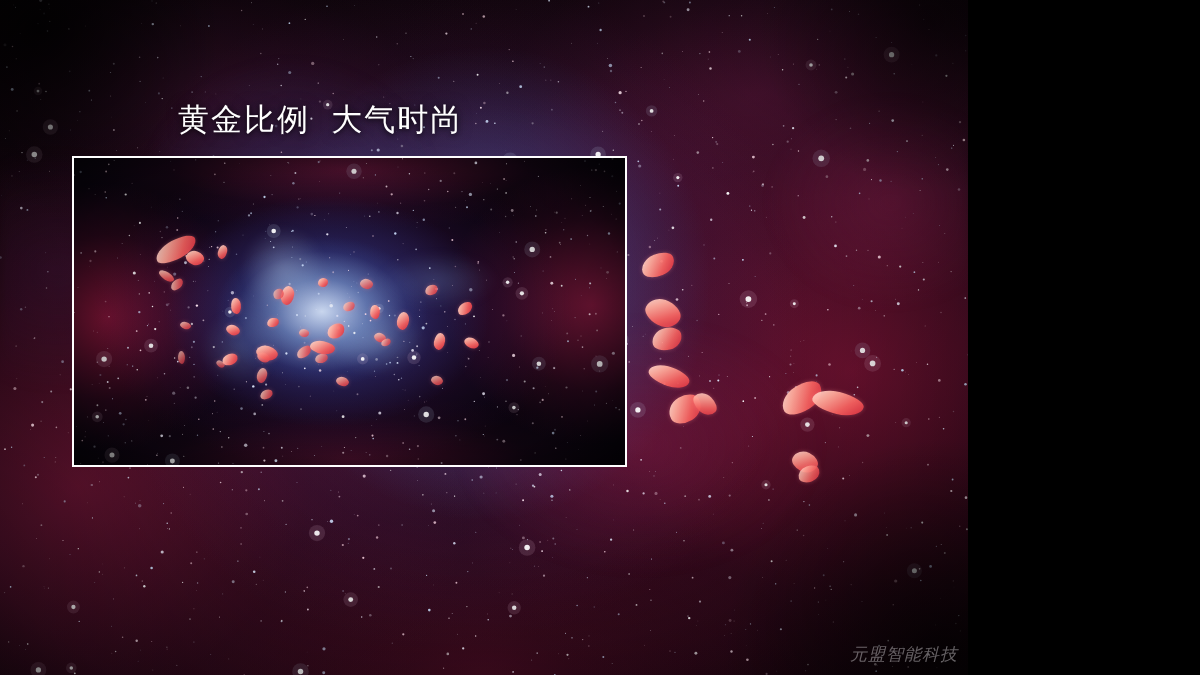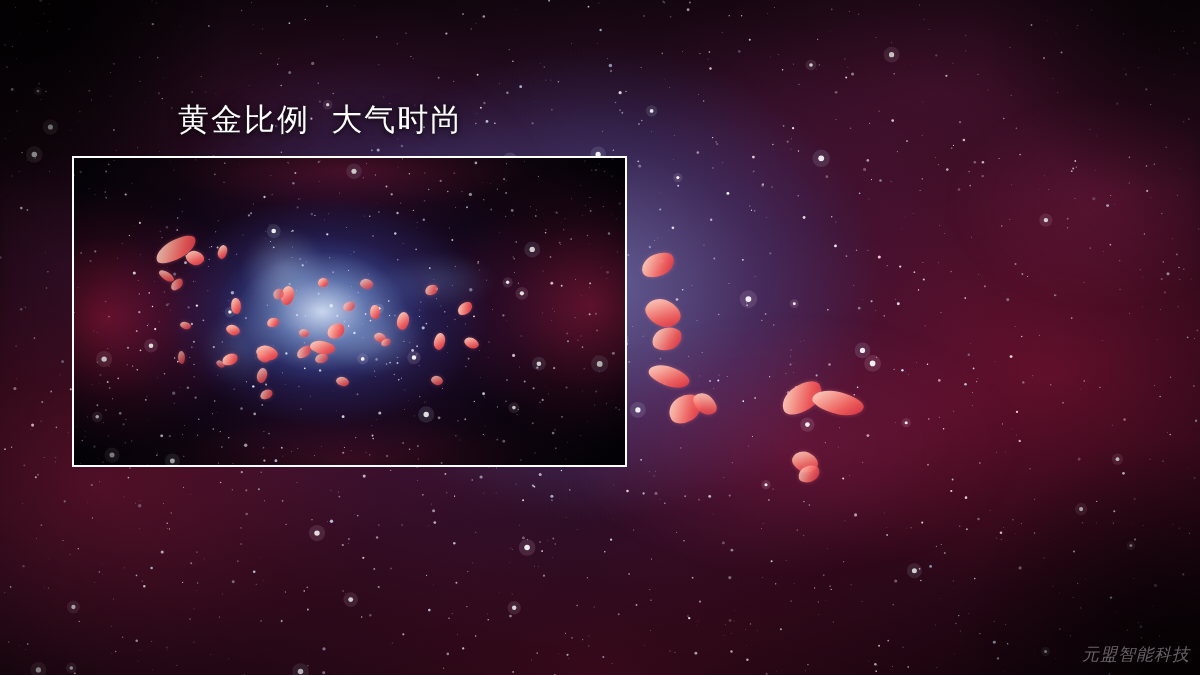--- a/index.html
+++ b/index.html
@@ -3,21 +3,21 @@
 <meta charset="utf-8">
 <title>黄金比例 大气时尚</title>
 <style>
   html, body {
     margin: 0;
     padding: 0;
     background: #000;
   }
   #slide {
     position: relative;
-    width: 1200px;
+    width: 968px;
     height: 675px;
     overflow: hidden;
     background: #4c1d95;
     font-family: "Liberation Sans", "DejaVu Sans", sans-serif;
     -webkit-font-smoothing: antialiased;
   }
 
   
   .bg-base {
     position: absolute;

